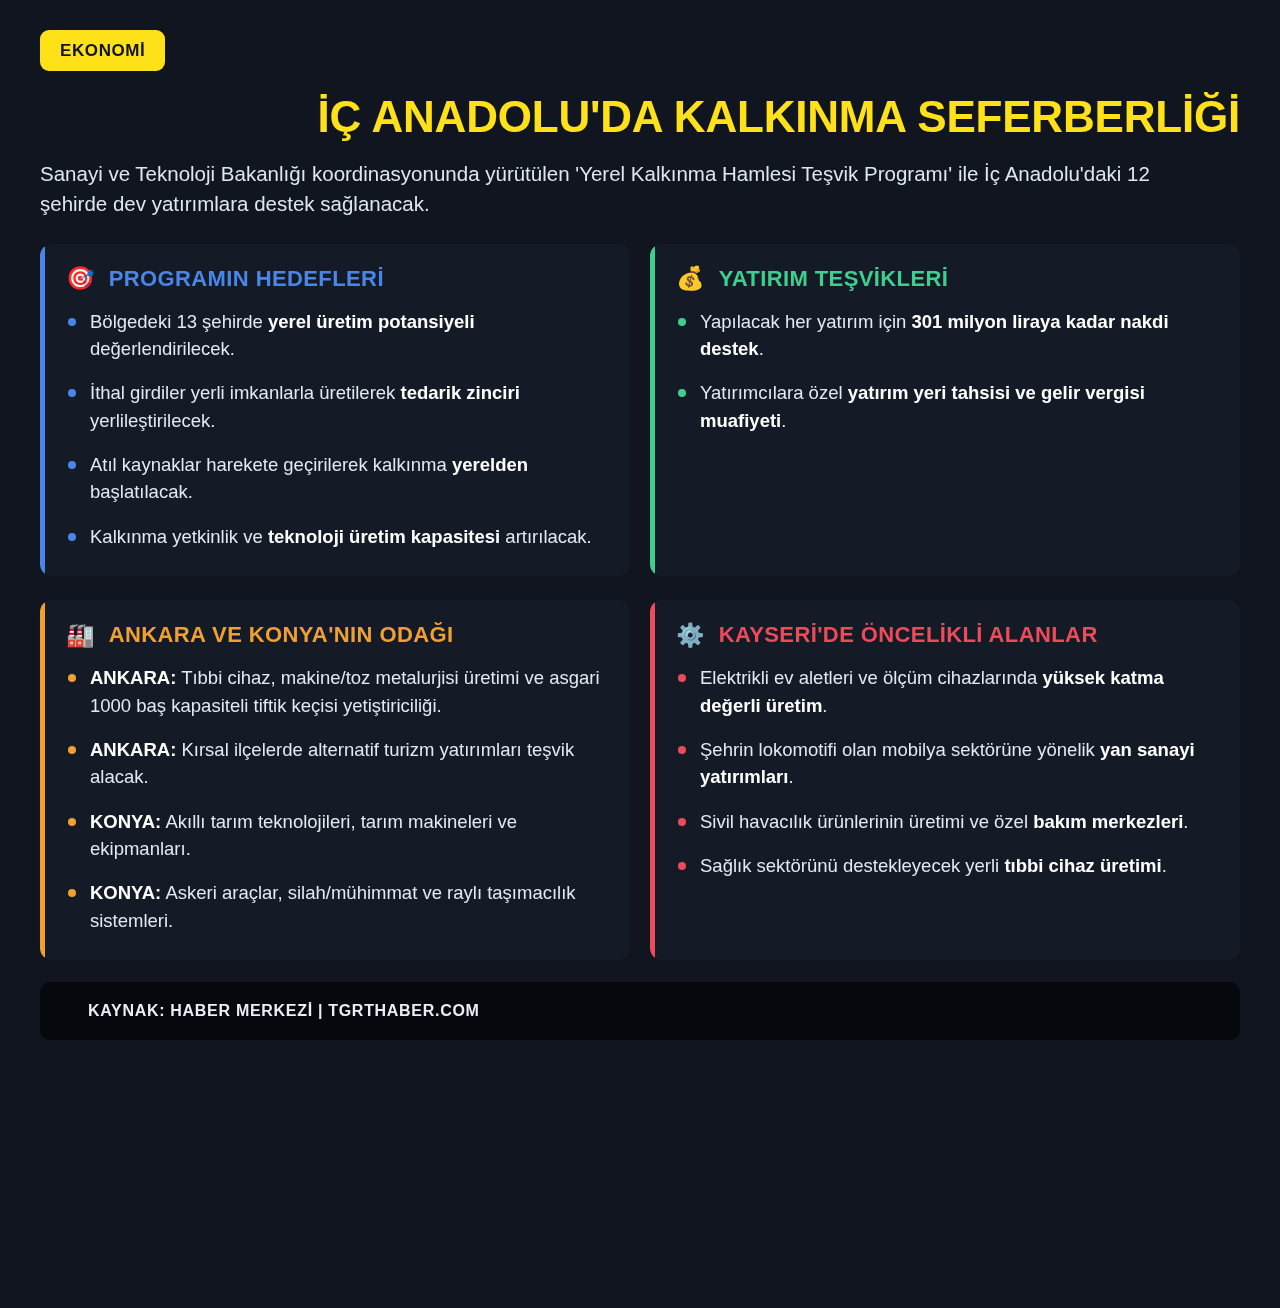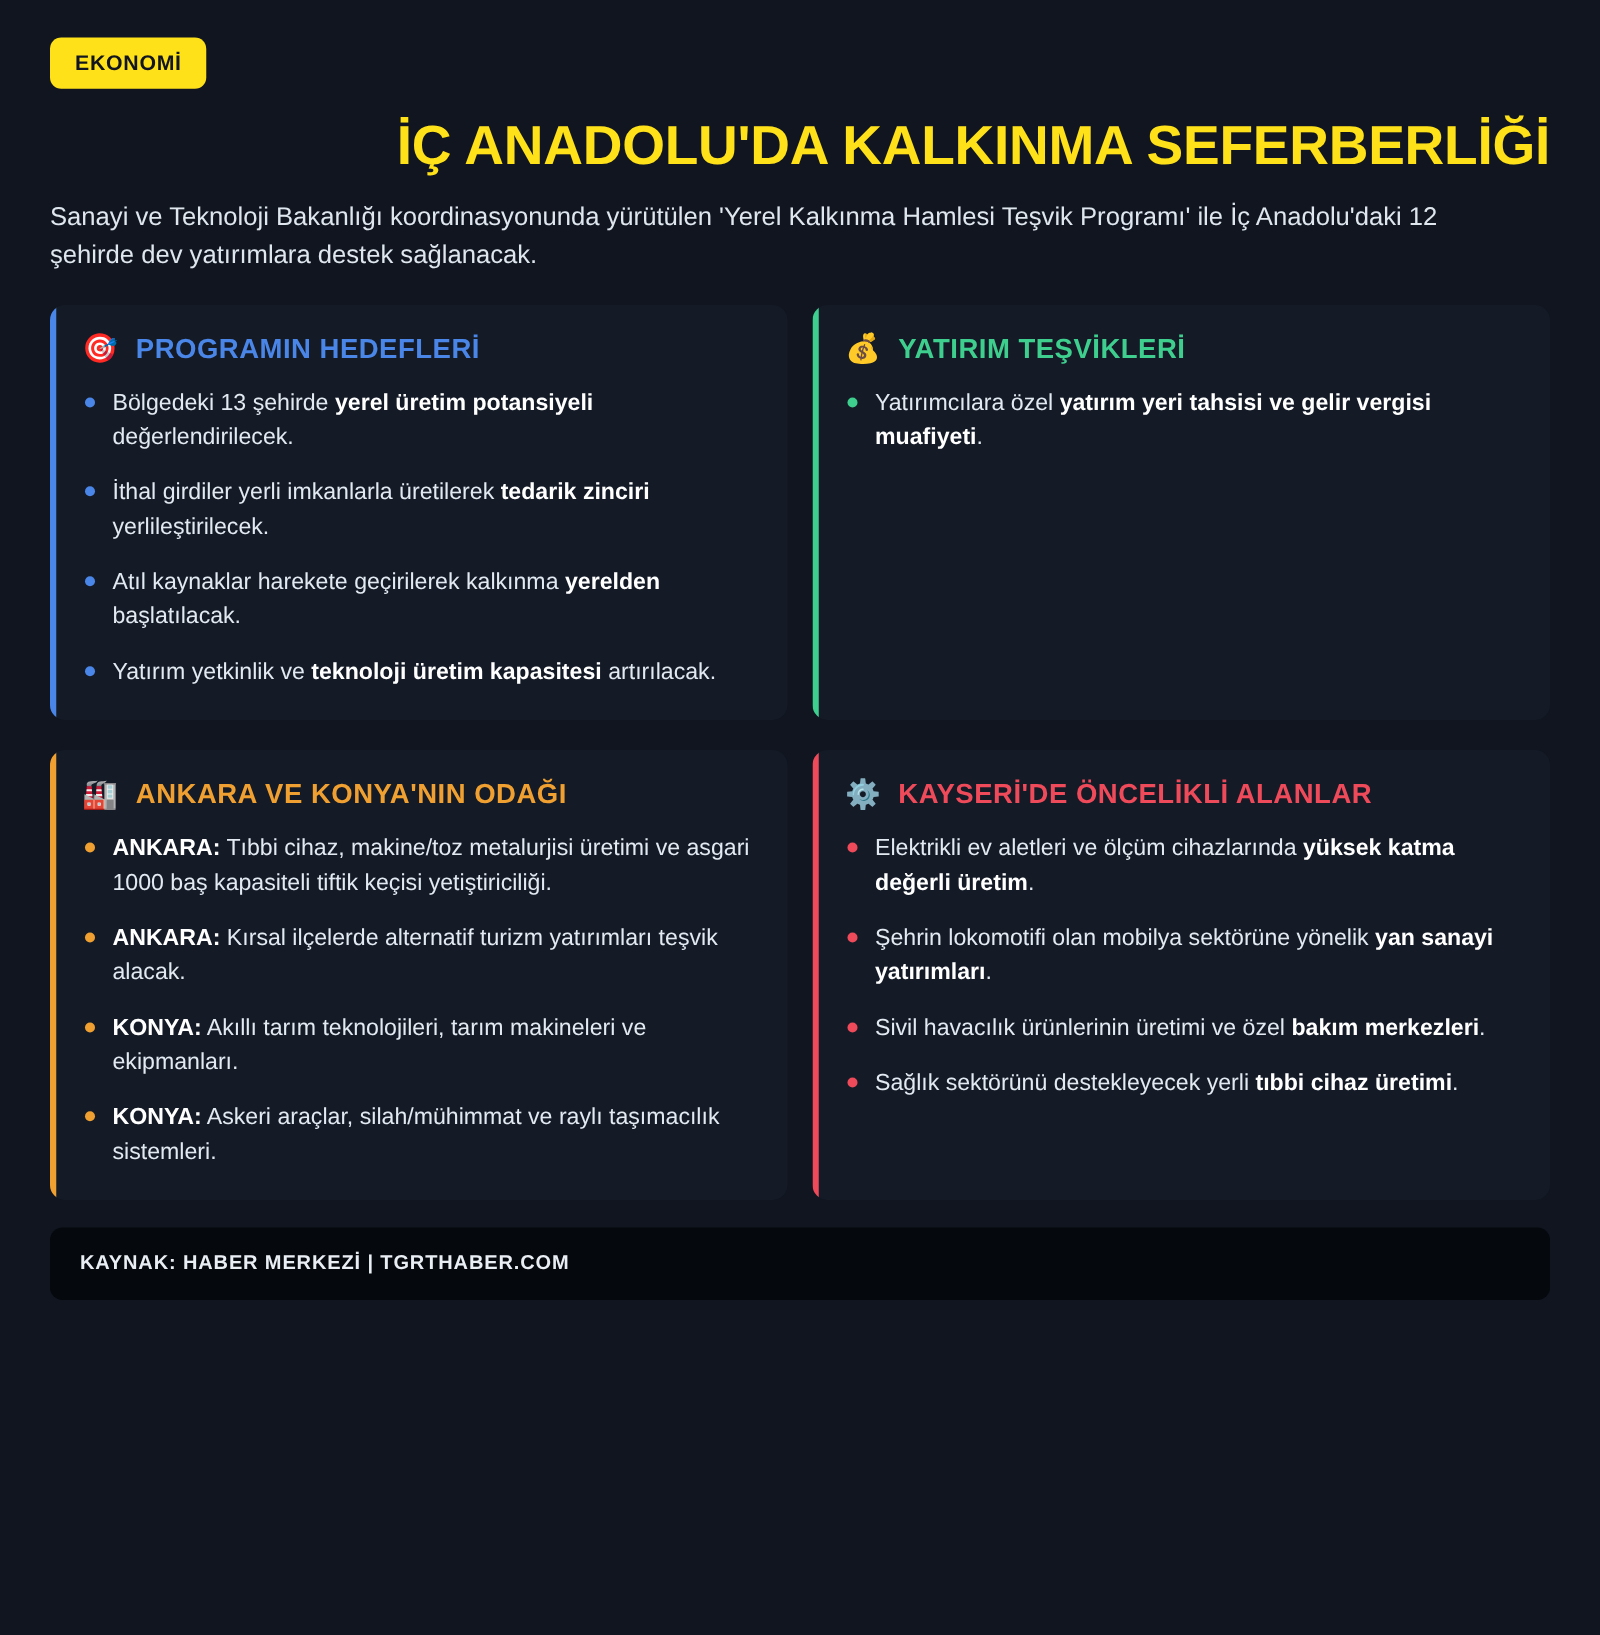--- a/index.html
+++ b/index.html
@@ -124,21 +124,21 @@
   .card-hedefler .card-title { color: #4a86e8; }
   .card-tesvikler .card-title { color: #3ecf8e; }
   .card-odak .card-title { color: #f0a030; }
   .card-kayseri .card-title { color: #ef4a5a; }
 
   
   .footer {
     margin-top: 22px;
     background: #05080d;
     border-radius: 10px;
-    padding: 20px 24px;
+    padding: 20px 48px;
     font-size: 16px;
     font-weight: bold;
     letter-spacing: 0.7px;
     color: #e9eef4;
   }
 </style>
 </head>
 <body>
 
 <div class="page">
@@ -153,30 +153,31 @@
 
     <div class="card card-hedefler">
       <div class="card-head">
         <span class="card-icon">🎯</span>
         <span class="card-title">PROGRAMIN HEDEFLERİ</span>
       </div>
       <ul class="bullets">
         <li><span>Bölgedeki 13 şehirde </span><b>yerel üretim potansiyeli</b><span> değerlendirilecek.</span></li>
         <li><span>İthal girdiler yerli imkanlarla üretilerek </span><b>tedarik zinciri</b><span> yerlileştirilecek.</span></li>
         <li><span>Atıl kaynaklar harekete geçirilerek kalkınma </span><b>yerelden</b><span> başlatılacak.</span></li>
-        <li><span>Yatırım yetkinlik ve </span><b>teknoloji üretim kapasitesi</b><span> artırılacak.</span></li>
+        <li><span>Kalkınma yetkinlik ve </span><b>teknoloji üretim kapasitesi</b><span> artırılacak.</span></li>
       </ul>
     </div>
 
     <div class="card card-tesvikler">
       <div class="card-head">
         <span class="card-icon">💰</span>
         <span class="card-title">YATIRIM TEŞVİKLERİ</span>
       </div>
       <ul class="bullets">
+        <li><span>Yapılacak her yatırım için </span><b>301 milyon liraya kadar nakdi destek</b><span>.</span></li>
         <li><span>Yatırımcılara özel </span><b>yatırım yeri tahsisi ve gelir vergisi muafiyeti</b><span>.</span></li>
       </ul>
     </div>
 
     <div class="card card-odak">
       <div class="card-head">
         <span class="card-icon">🏭</span>
         <span class="card-title">ANKARA VE KONYA'NIN ODAĞI</span>
       </div>
       <ul class="bullets">

